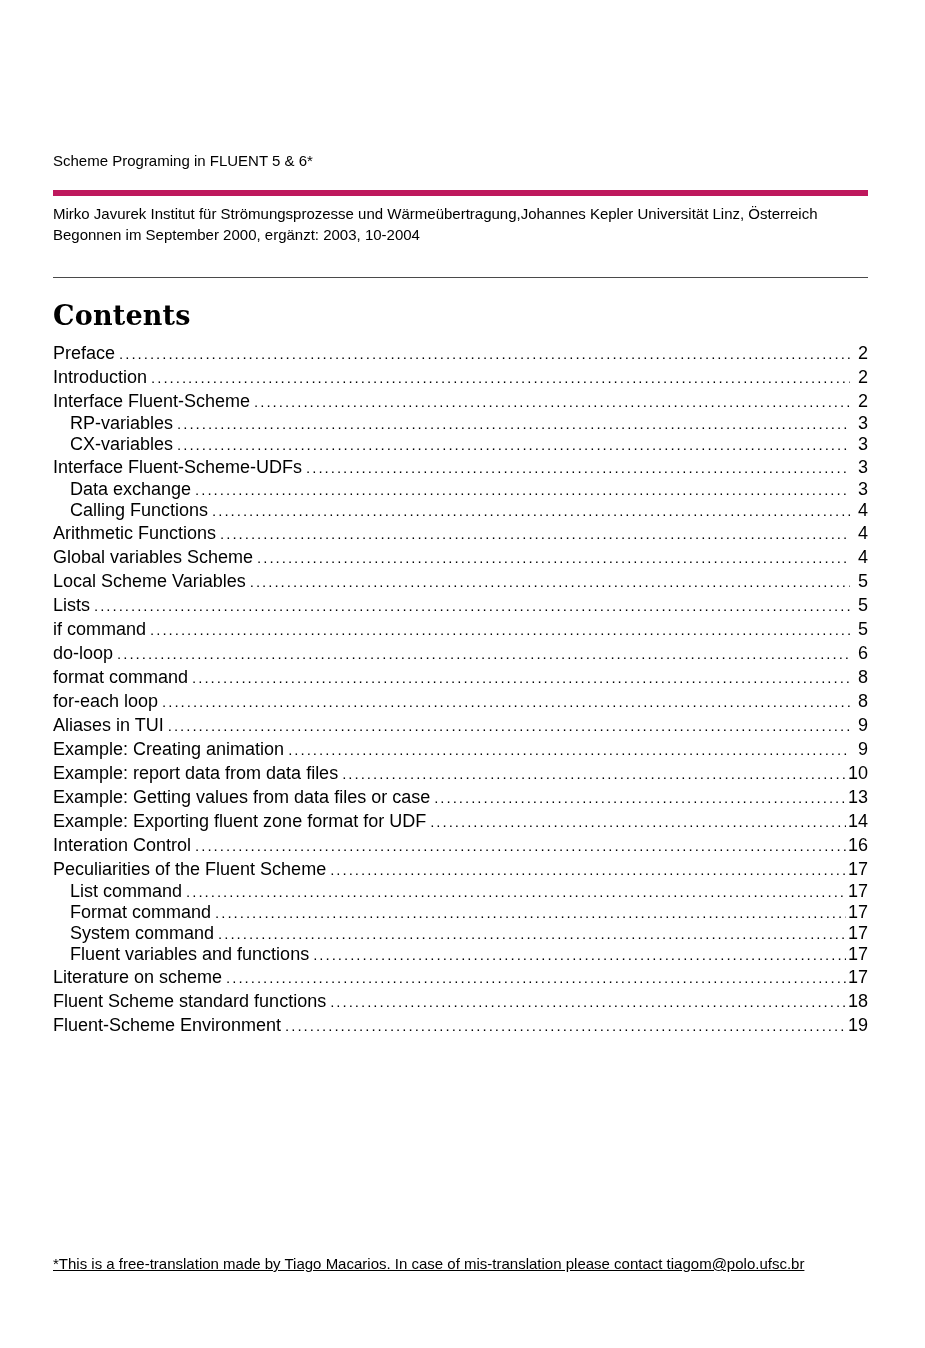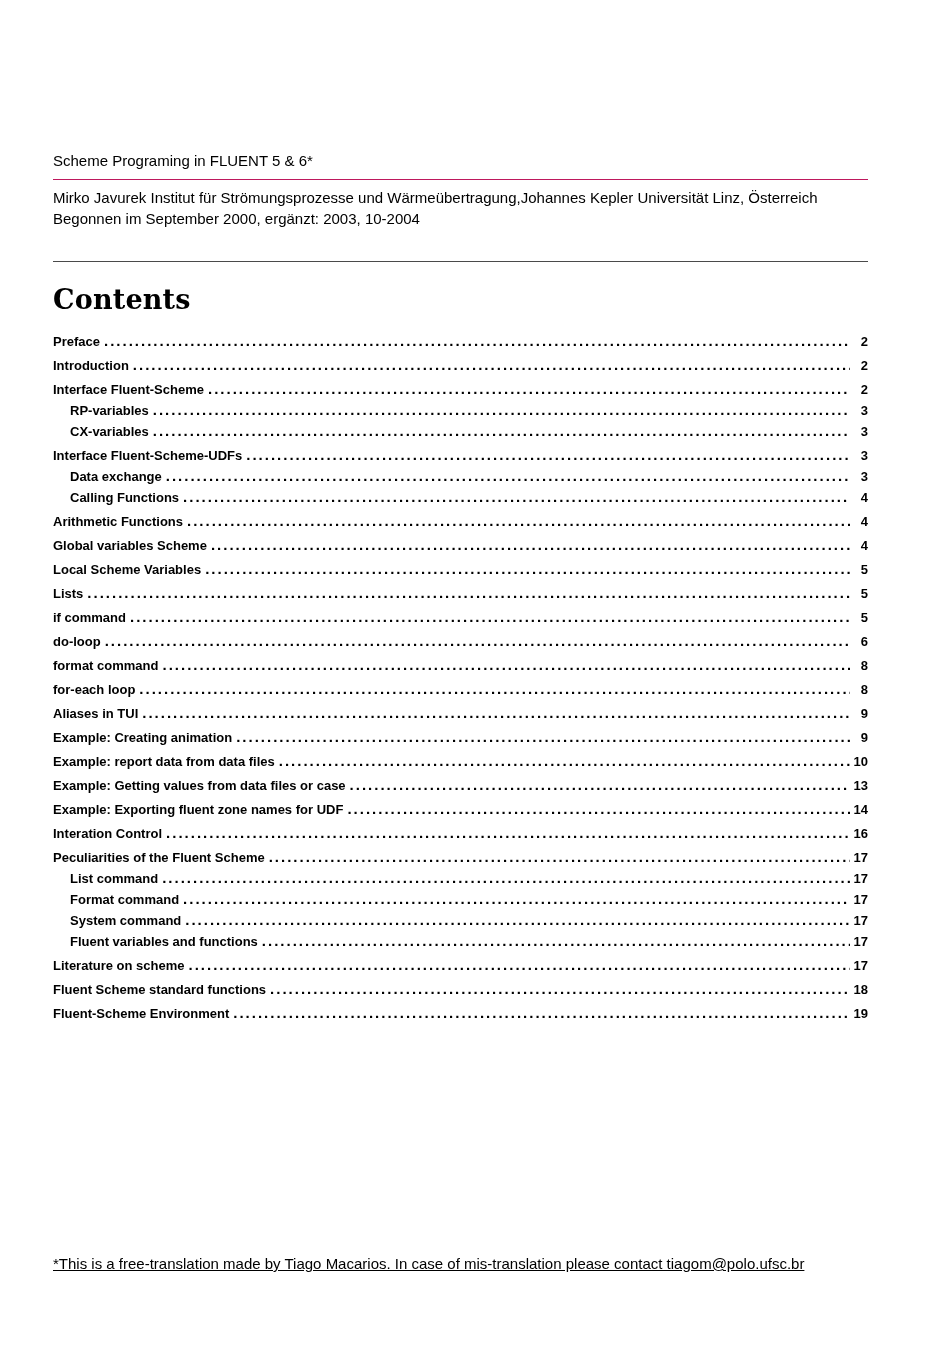--- a/index.html
+++ b/index.html
@@ -13,22 +13,22 @@
     margin: 0 auto;
     background: #ffffff;
     padding: 150px 57px 0 53px;
     overflow: hidden;
   }
 
   .doc-header { font-size: 15px; line-height: 21px; }
 
   .doc-title {
     font-size: 15px;
-    padding-bottom: 8px;
-    border-bottom: 1px solid #be185d;
+    padding-bottom: 19px;
+    border-bottom: 6px solid #be185d;
     margin-bottom: 7px;
   }
 
   .author-line { margin-top: 2px; }
   .url-line { }
   .date-line { margin-top: 0; }
 
   .rule {
     border: none;
     border-top: 1px solid #4a4a4a;
@@ -41,24 +41,23 @@
     font-weight: 700;
     font-size: 27px;
     letter-spacing: 0.2px;
     margin-bottom: 10px;
   }
 
   .toc-list { }
 
   .toc-entry {
     display: flex;
-    align-items: flex-end;
-    font-size: 13px;
+    align-items: center;
+    font-size: 18px;
     cursor: pointer;
-    font-weight: bold;
   }
   .toc-entry.level-0 { height: 24px; }
   .toc-entry.level-1 { height: 21px; padding-left: 17px; }
 
   .toc-label { white-space: nowrap; }
 
   .toc-dots {
     flex: 1;
     overflow: hidden;
     white-space: nowrap;
@@ -196,21 +195,21 @@
     <span class="toc-label">Example: report data from data files</span>
     <span class="toc-dots"></span>
     <span class="toc-page">10</span>
   </div>
       <div class="toc-entry level-0">
     <span class="toc-label">Example: Getting values from data files or case</span>
     <span class="toc-dots"></span>
     <span class="toc-page">13</span>
   </div>
       <div class="toc-entry level-0">
-    <span class="toc-label">Example: Exporting fluent zone names for UDF</span>
+    <span class="toc-label">Example: Exporting fluent zone format for UDF</span>
     <span class="toc-dots"></span>
     <span class="toc-page">14</span>
   </div>
       <div class="toc-entry level-0">
     <span class="toc-label">Interation Control</span>
     <span class="toc-dots"></span>
     <span class="toc-page">16</span>
   </div>
       <div class="toc-entry level-0">
     <span class="toc-label">Peculiarities of the Fluent Scheme</span>

